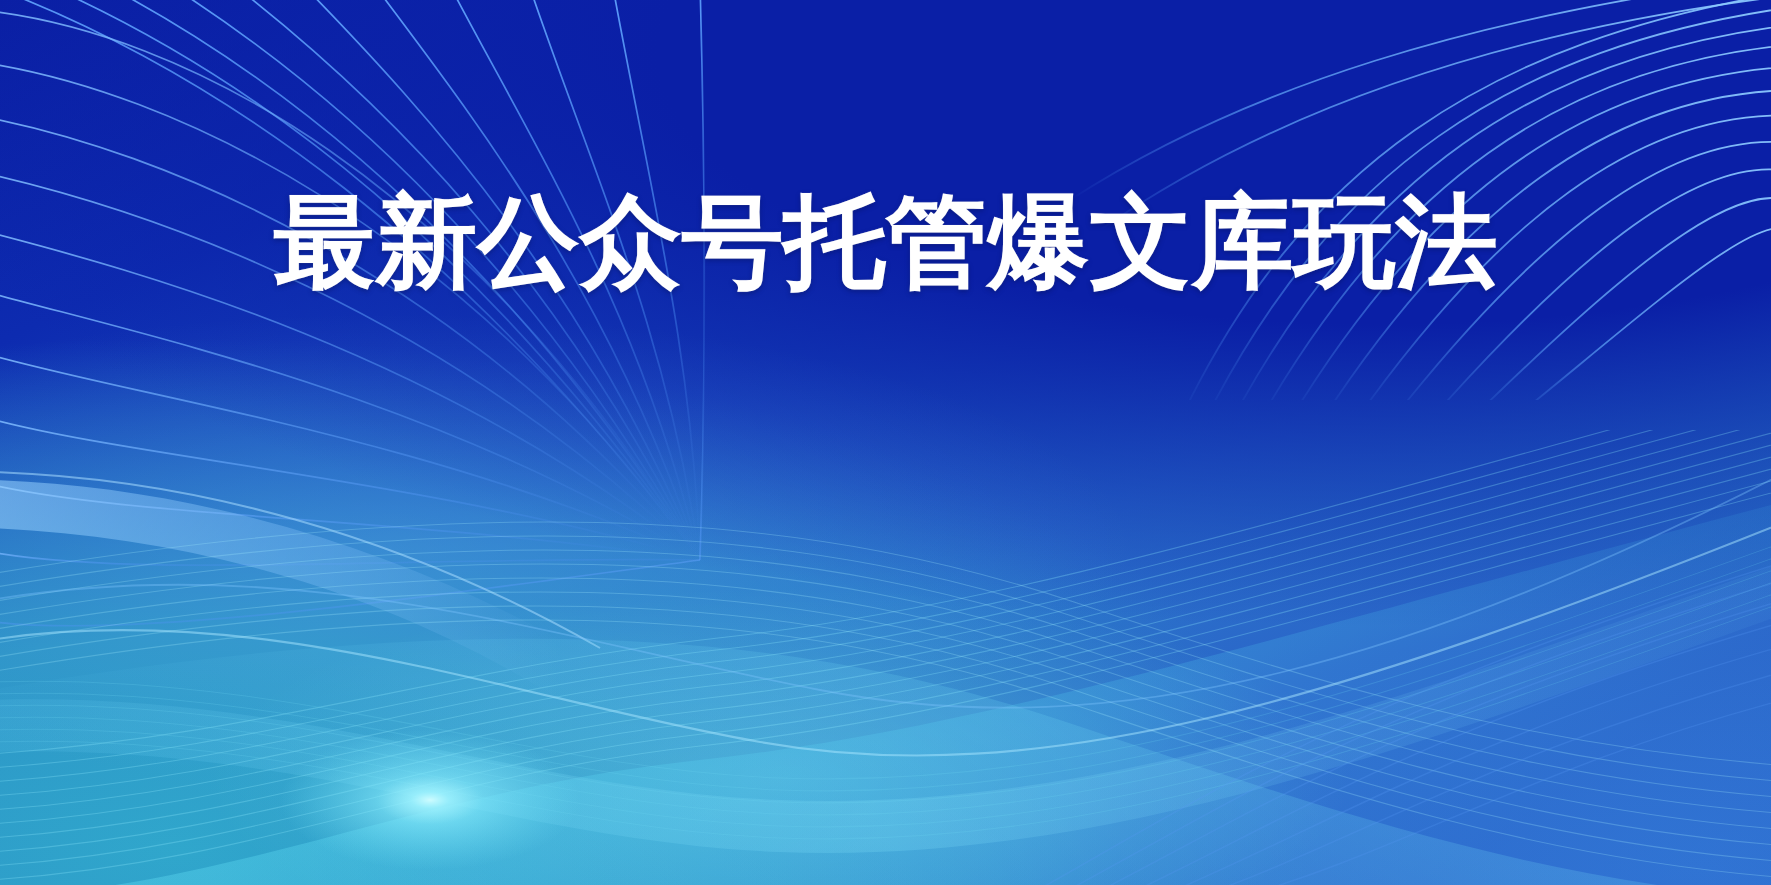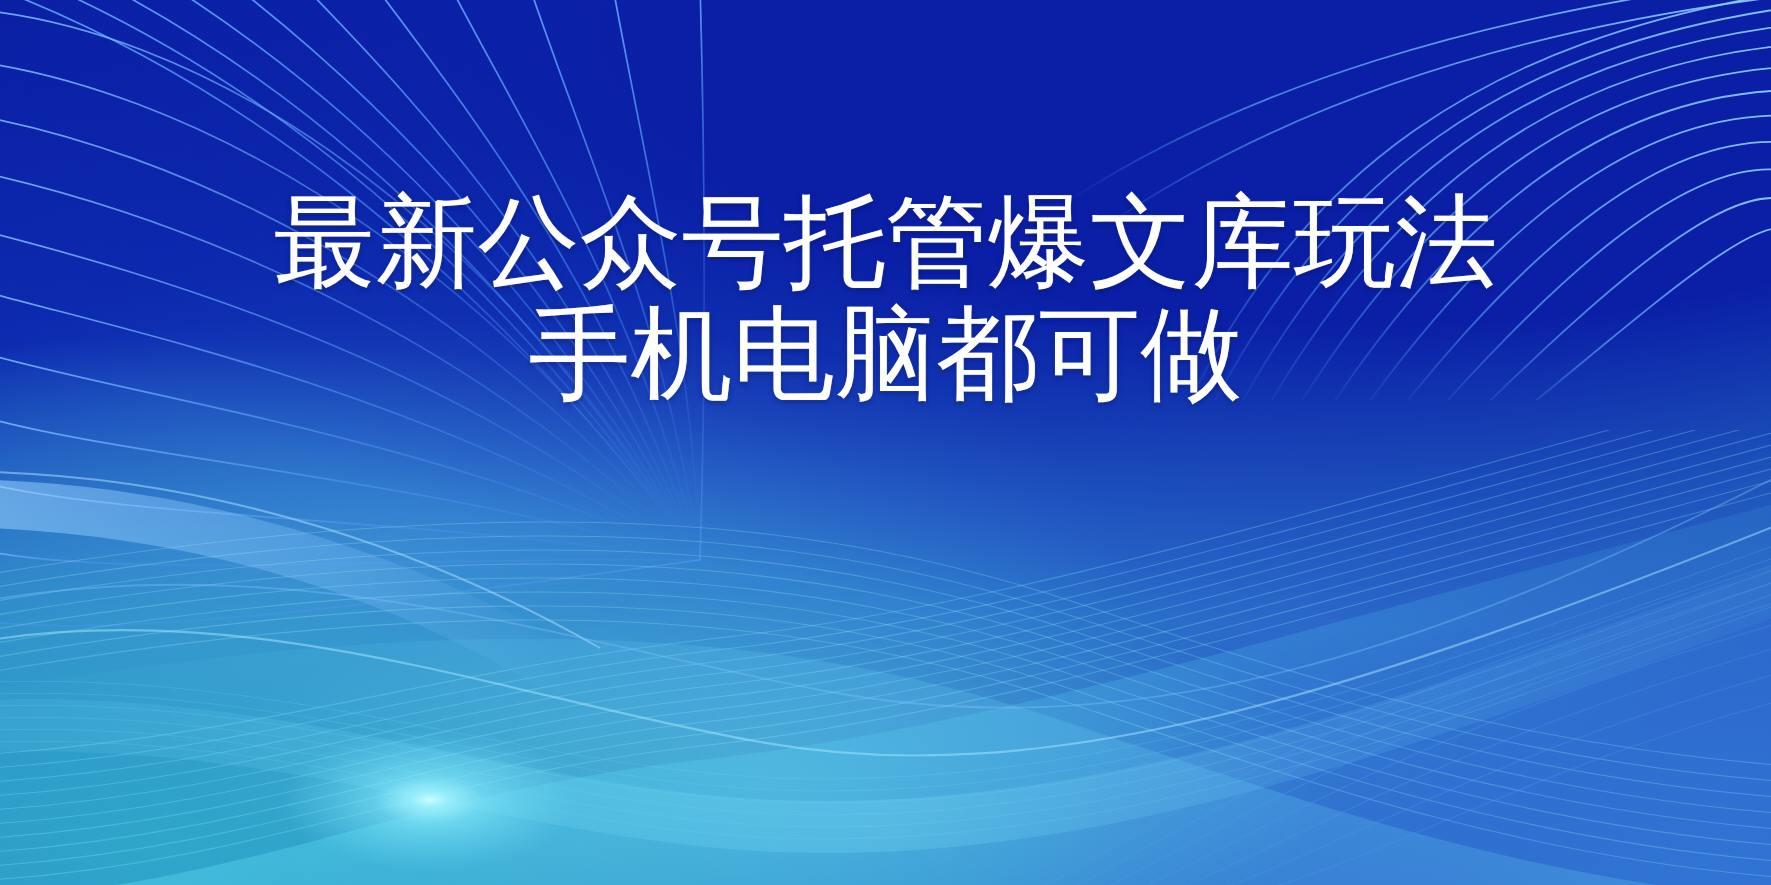--- a/index.html
+++ b/index.html
@@ -49,21 +49,21 @@
     position: absolute;
     left: 0;
     right: 0;
     top: 186px;
     text-align: center;
     z-index: 5;
   }
   .headline .line {
     display: block;
     color: #ffffff;
-    font-weight: 400;
+    font-weight: 700;
     font-size: 100px;
     line-height: 112px;
     letter-spacing: 0px;
     white-space: nowrap;
     text-shadow:
        0 2px 5px rgba(4,16,78,0.40),
        0 0 1px rgba(255,255,255,0.55);
   }
   .headline .line.l1 { font-size: 102px; }
   .headline .line.l2 { font-size: 102px; }
@@ -263,16 +263,15 @@
       <path d="M1082,900 C 1260,810 1400,714 1790,598"></path>
       <path d="M1116,900 C 1292,818 1430,724 1790,620"></path>
       <path d="M1152,900 C 1326,828 1462,736 1790,644"></path>
       <path d="M1190,900 C 1362,840 1496,750 1790,670"></path>
       <path d="M1230,900 C 1400,854 1532,766 1790,698"></path>
     </g>
   </svg>
 
   <div class="headline">
     <span class="line l1">最新公众号托管爆文库玩法</span>
-    <span class="line l3">手机电脑都可做</span>
   </div>
 
 </div>
 
 </body></html>

